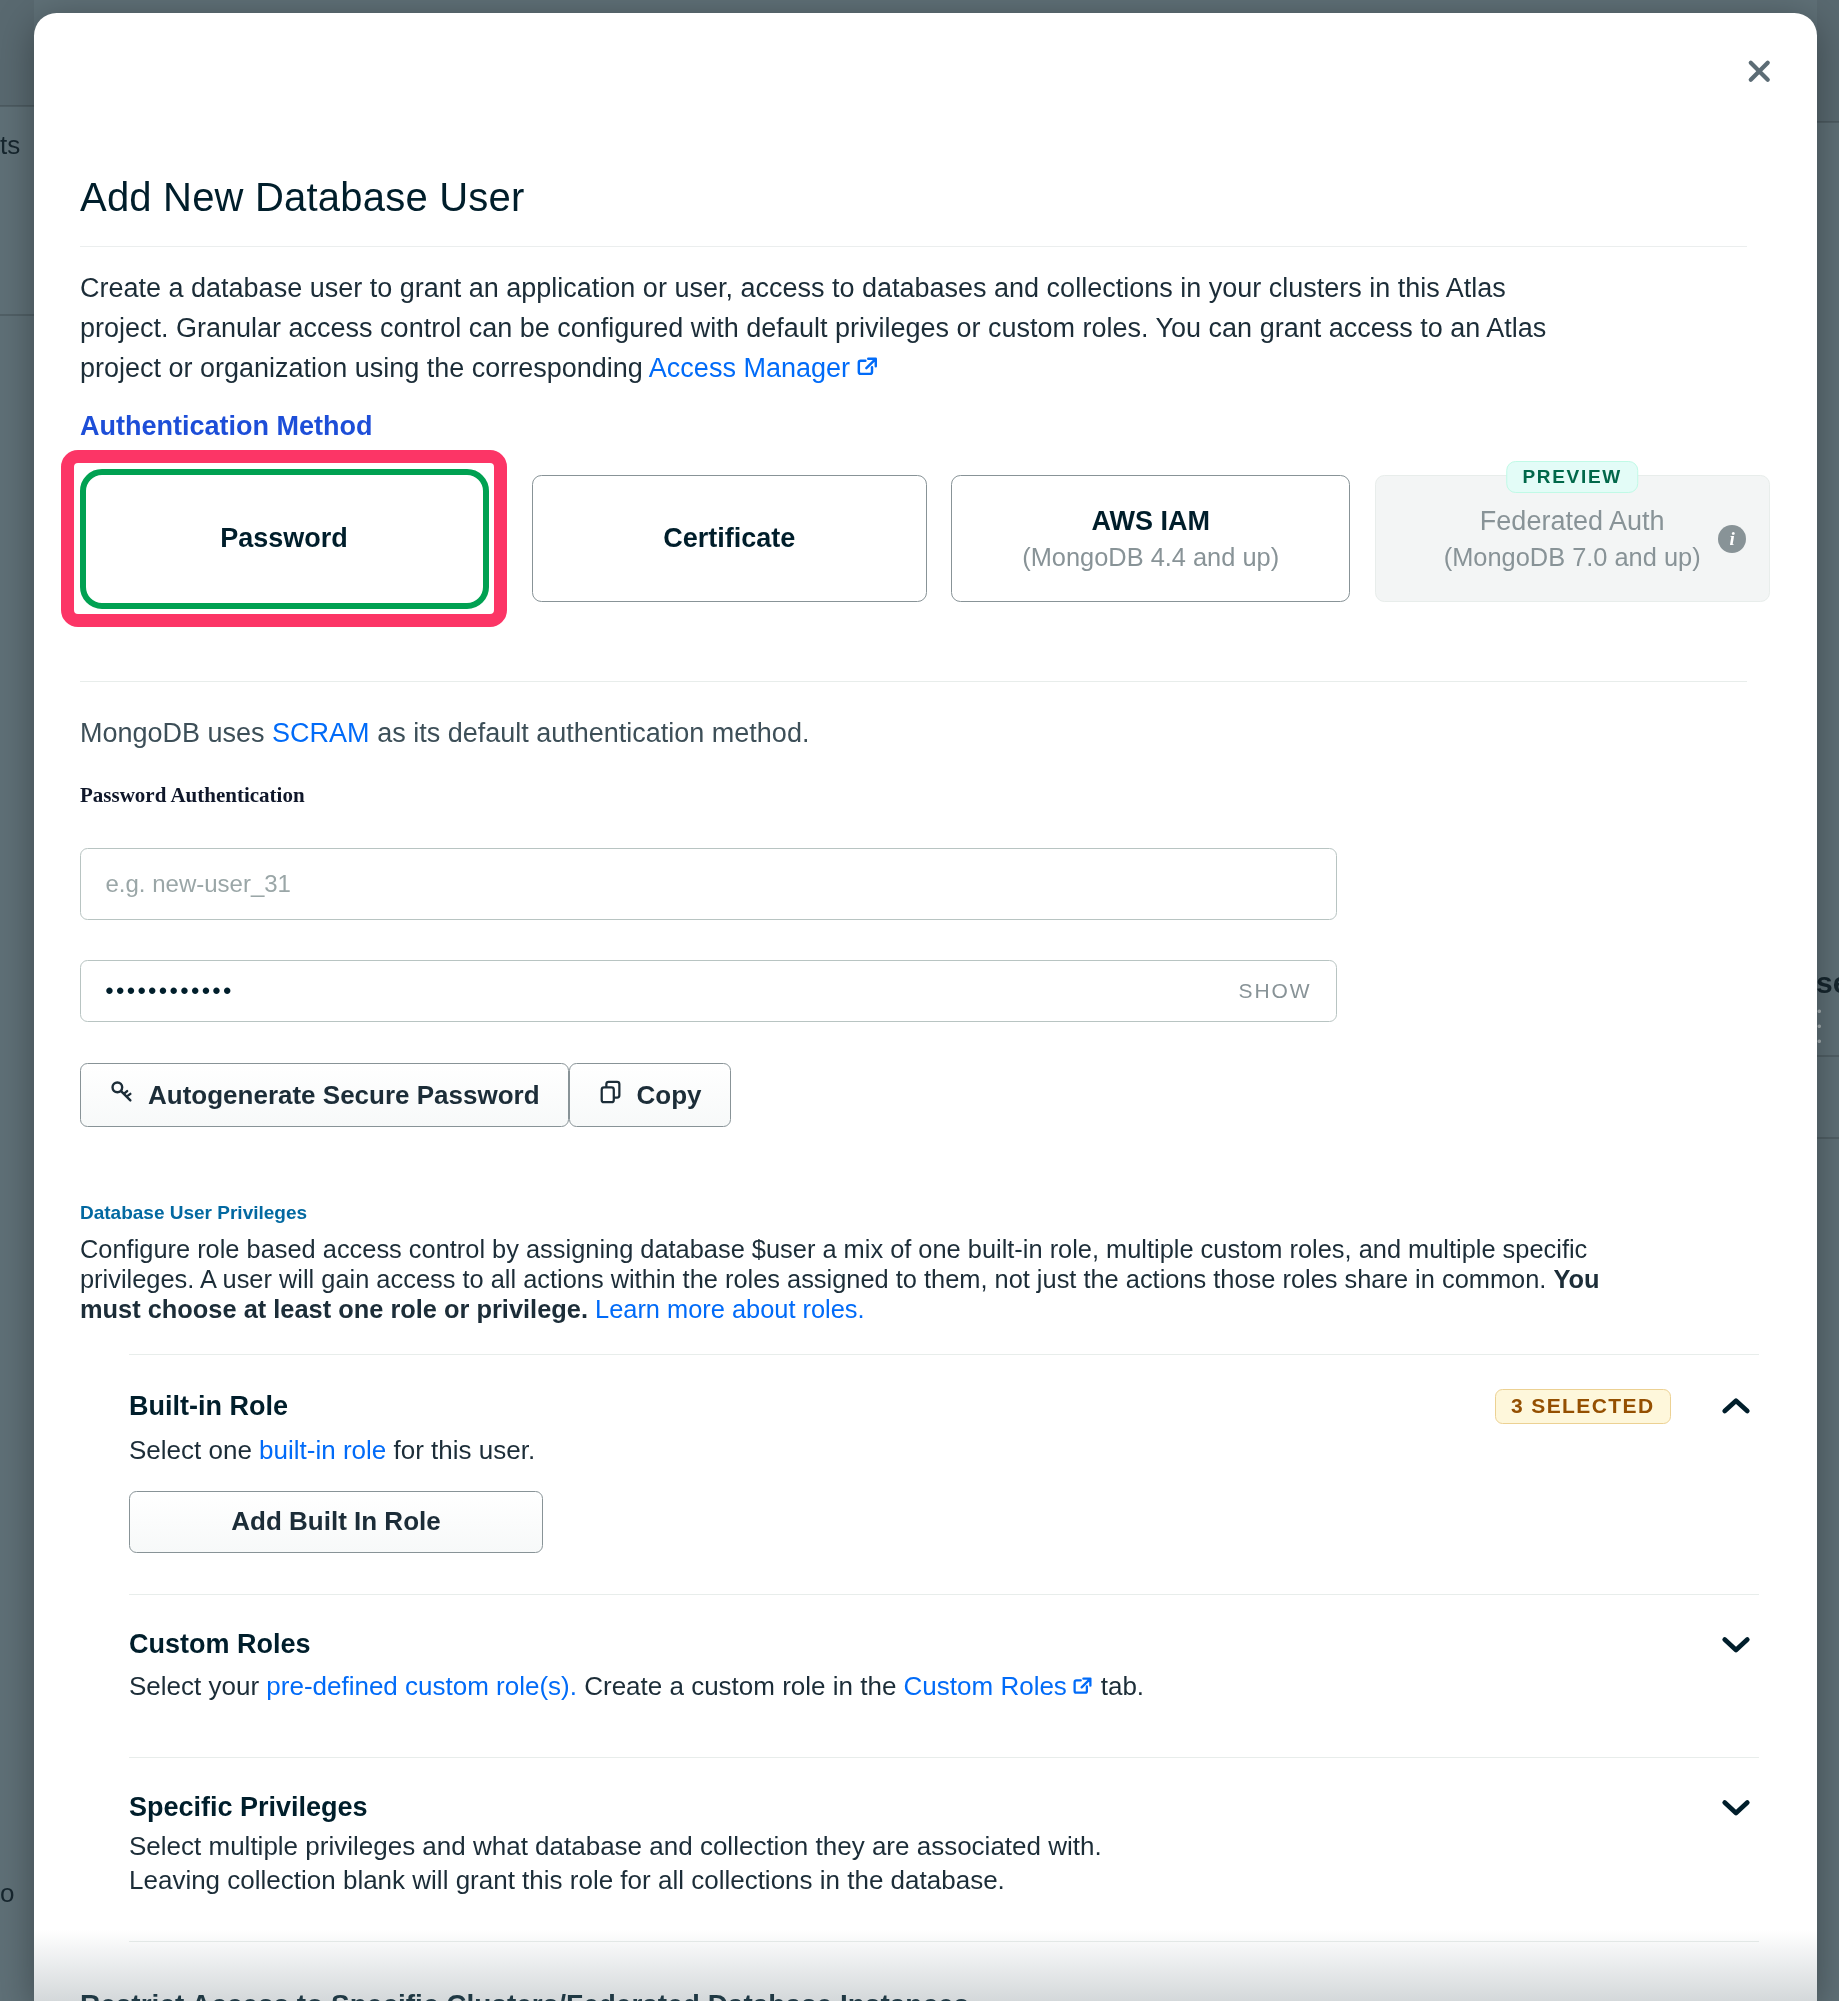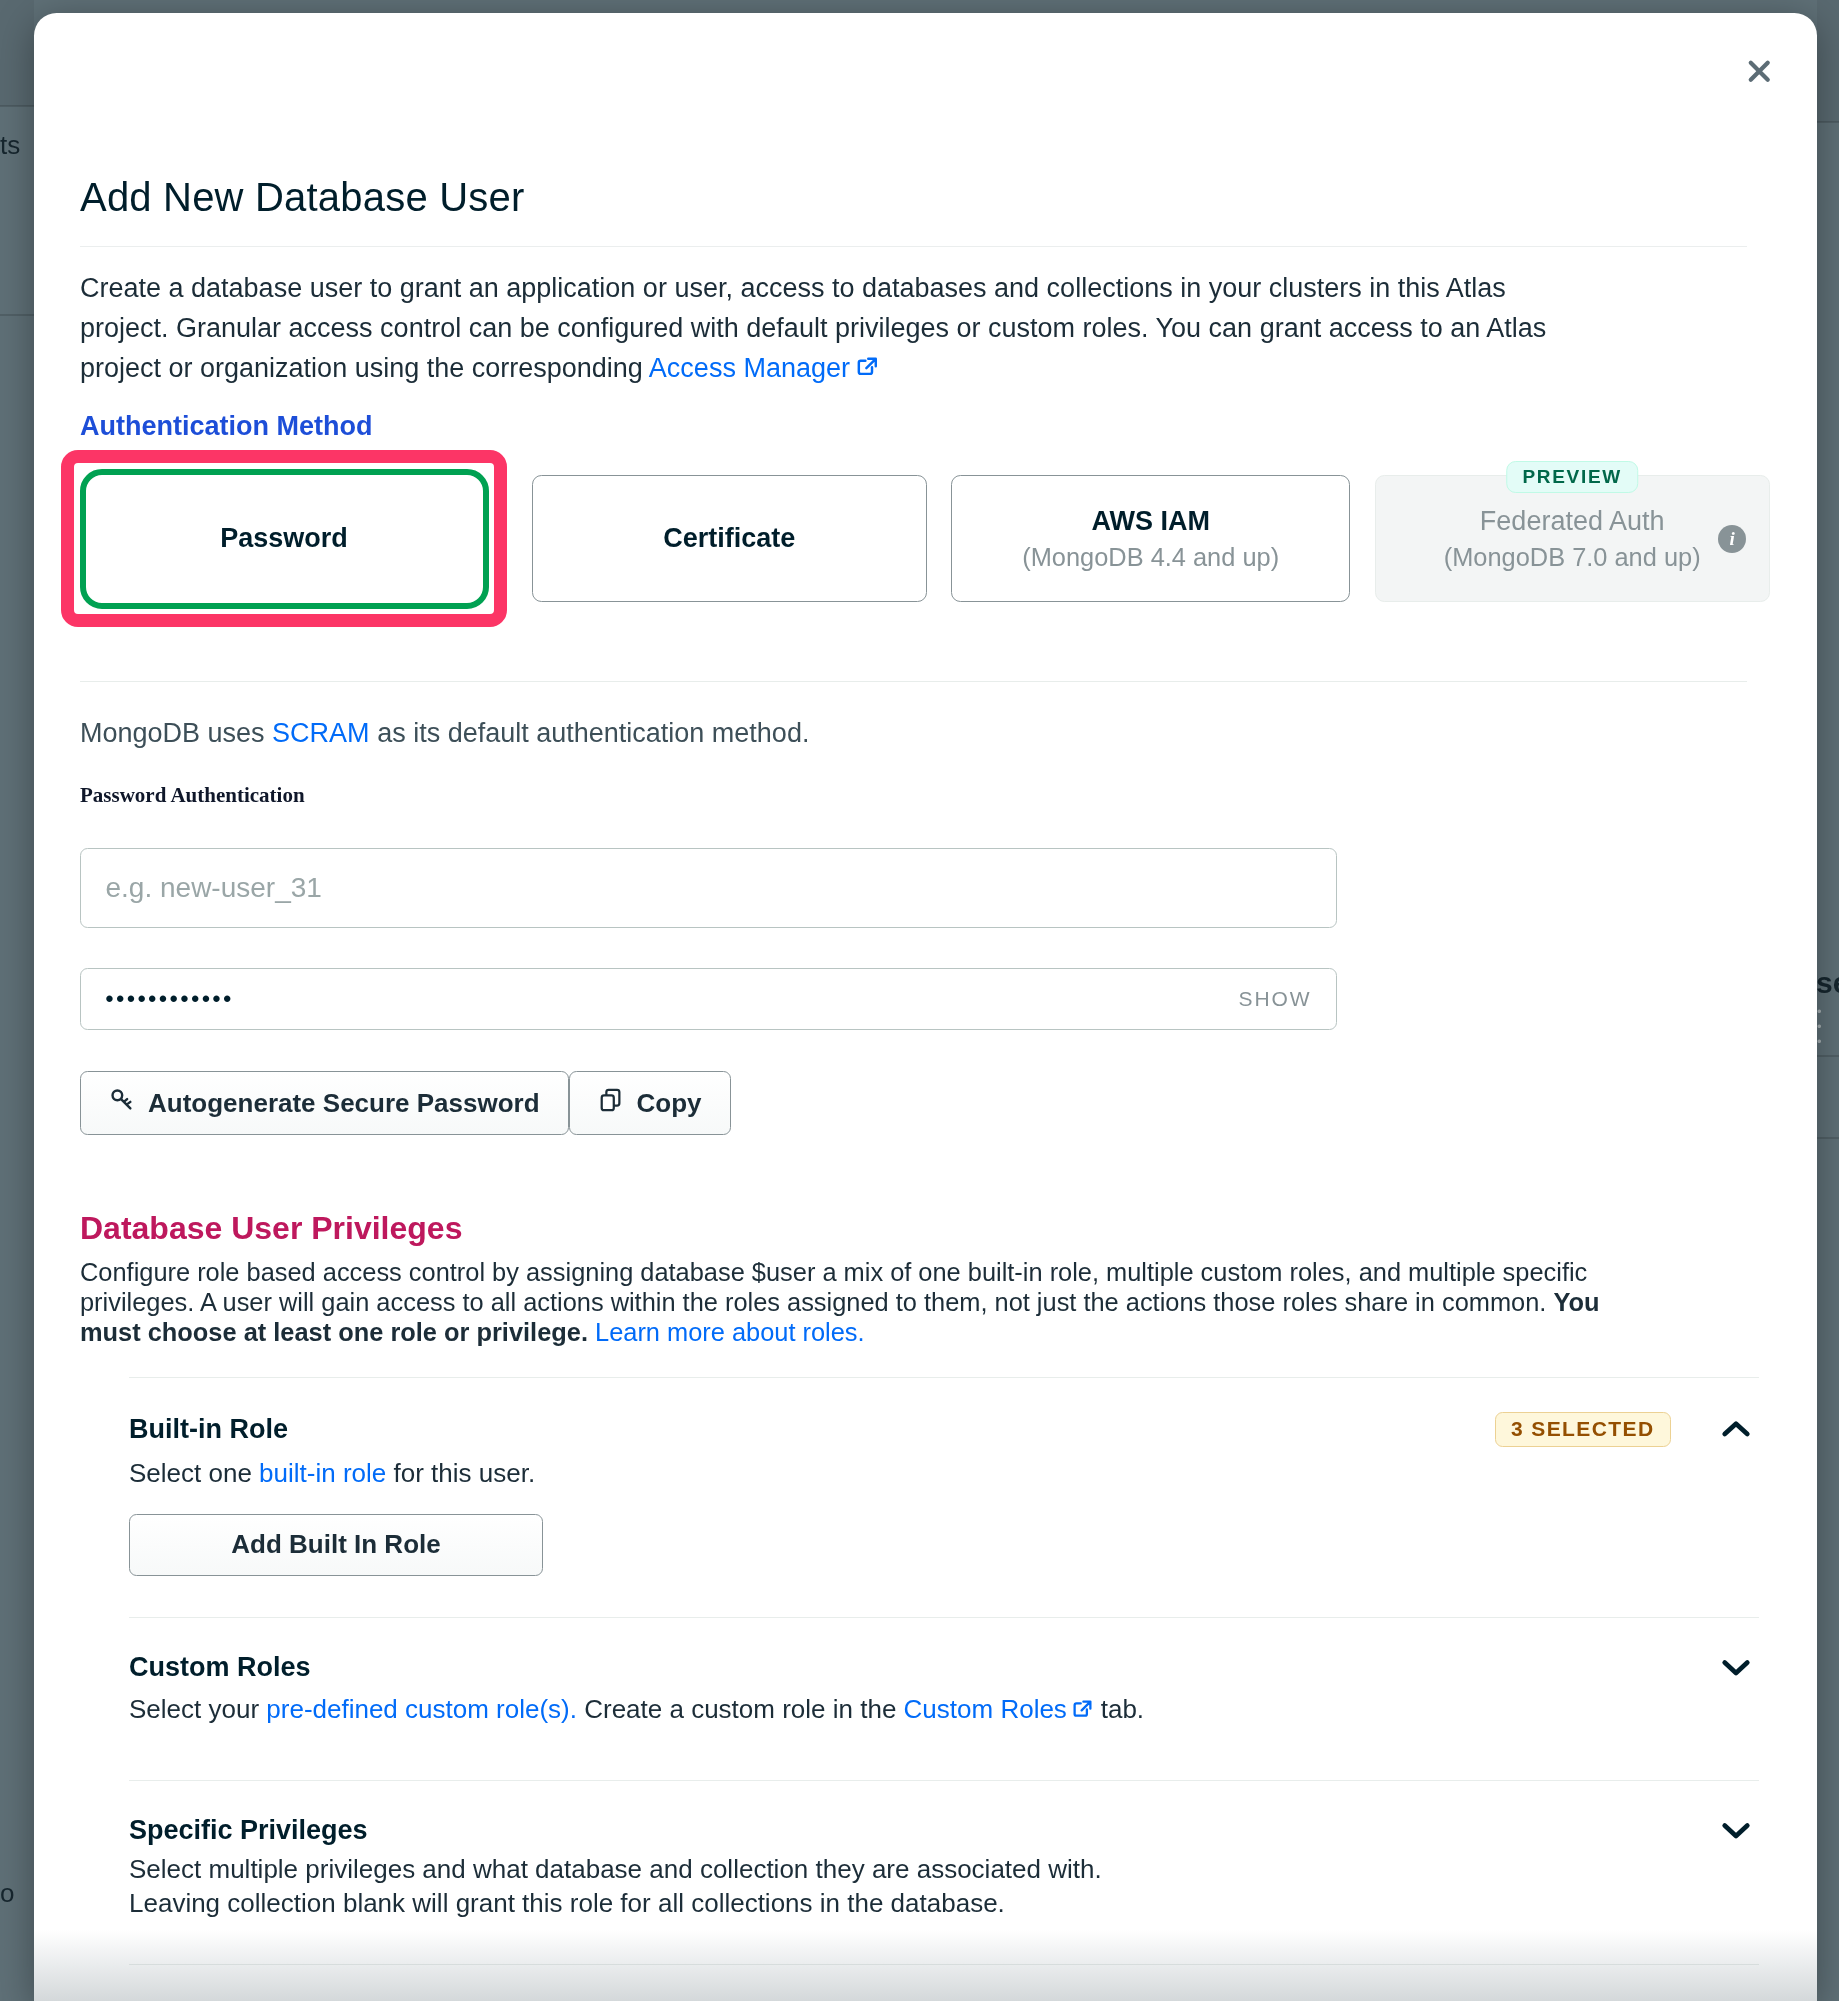--- a/index.html
+++ b/index.html
@@ -59,40 +59,40 @@
     width:28px; height:28px; border-radius:50%; background:#889397; color:#ffffff;
     font-size:19px; font-weight:700; font-style:italic; display:flex; align-items:center; justify-content:center;
     font-family:"Liberation Serif", serif; cursor:pointer; }
 
   .hr2 { border:none; border-top:1.9px solid #e8edeb; margin-top:53px; }
   .scram-line { margin-top:36px; font-size:27px; color:#3d4f58; }
 
   .pw-heading { margin-top:34px; font-size:21px; font-weight:700; color:#0f172a;font-family:Liberation Serif, serif; }
 
   .text-input {
-    margin-top:40px; width:1257px; height:80px; border:1.9px solid #b8c4c2; border-radius:7.5px;
-    font-size:28px; padding:0 24.5px; color:#1c2d38; outline:none;
+    margin-top:40px; width:1257px; height:72px; border:1.9px solid #b8c4c2; border-radius:7.5px;
+    font-size:24px; padding:0 24.5px; color:#1c2d38; outline:none;
     font-family:"Liberation Sans", sans-serif; display:block; background:#fff;
   }
   .text-input::placeholder { color:#9aa6a7; }
   .pw-field {
     margin-top:40px; width:1257px; height:62px; border:1.9px solid #b8c4c2; border-radius:7.5px;
     display:flex; align-items:center; padding:0 24.5px; background:#fff;
   }
   .pw-dots { flex:1; font-size:22.6px; letter-spacing:2.8px; color:#001e2b; font-weight:700; }
   .show-btn { font-size:21px; letter-spacing:1.9px; color:#889397; font-weight:500; background:none; border:none; cursor:pointer; font-family:"Liberation Sans", sans-serif; }
 
   .btn-row { margin-top:41px; display:flex; }
   .lg-btn {
     display:flex; align-items:center; gap:13px; height:64px; padding:0 28px;
     background:linear-gradient(180deg,#ffffff,#f7f9f9); border:1.9px solid #889397; border-radius:7.5px;
     font-size:26px; font-weight:600; color:#1c2d38; cursor:pointer; font-family:"Liberation Sans", sans-serif;
   }
 
-  .priv-heading { margin-top:75px; font-size:32px; font-weight:700; color:#be185d; }
+  .priv-heading { margin-top:75px; font-size:19px; font-weight:700; color:#0369a1; }
   .priv-desc { margin-top:9.4px; font-size:25.4px; line-height:30px; color:#1c2d38; }
   .priv-desc div { white-space:nowrap; }
   .priv-desc .b { font-weight:700; }
 
   .sections { margin-top:30px; margin-left:49px; width:1630px; border-top:1.9px solid #e8edeb; border-bottom:1.9px solid #e8edeb; }
   .section { padding:34px 0 41px 0; }
   .section + .section { border-top:1.9px solid #e8edeb; }
   .sec-head { display:flex; align-items:center; }
   .sec-title { font-size:27px; font-weight:700; color:#001e2b; flex:1; }
   .sel-badge {

